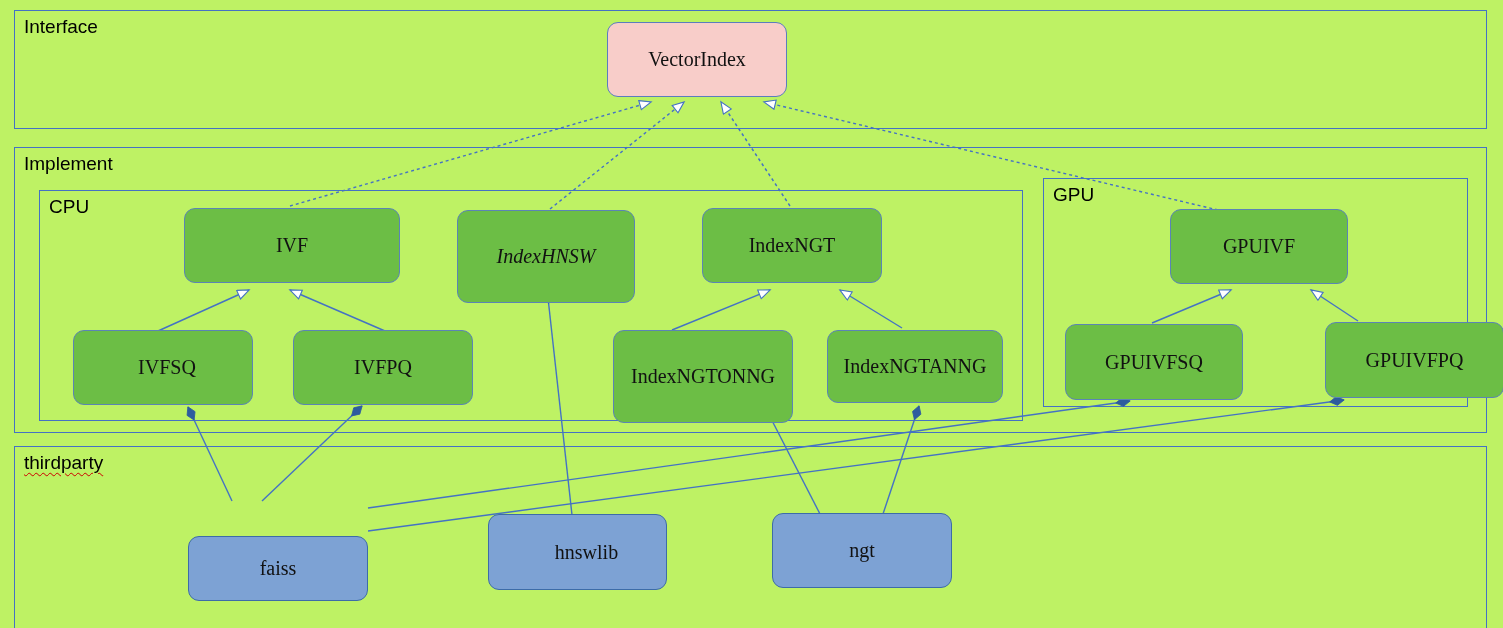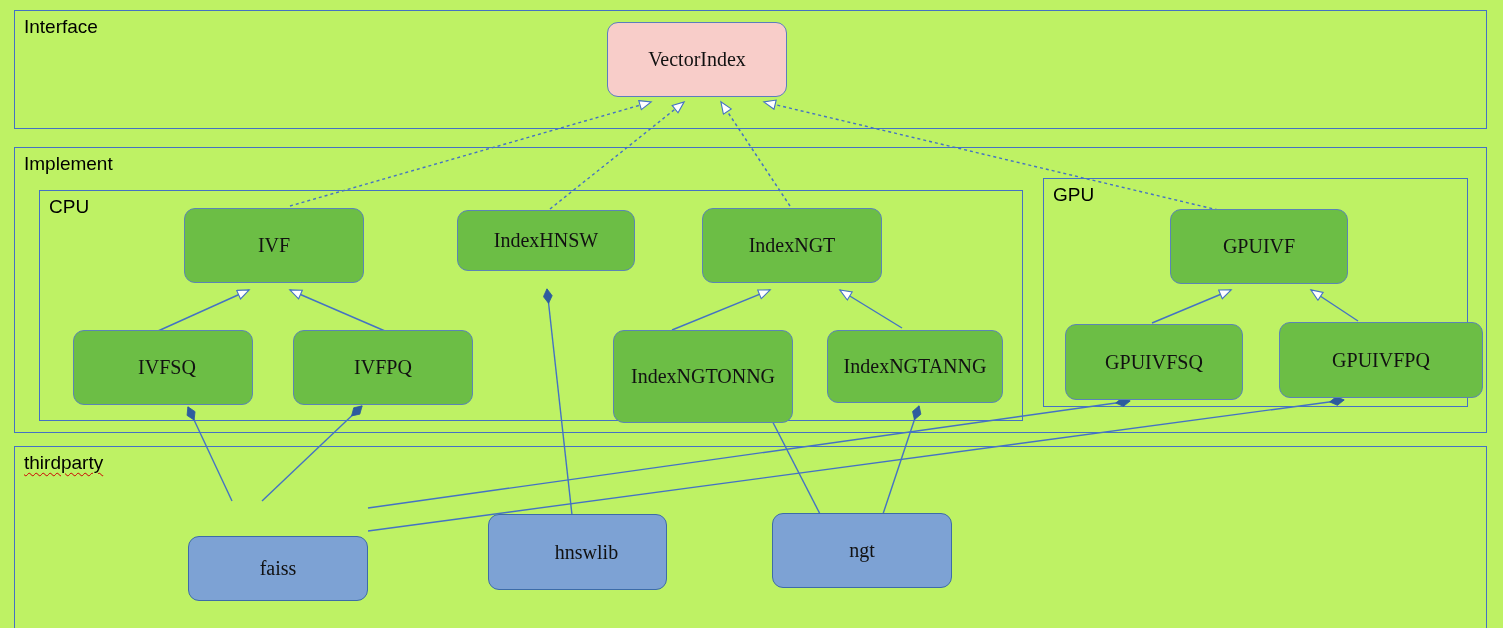--- a/index.html
+++ b/index.html
@@ -66,24 +66,24 @@
       <line x1="572" y1="515" x2="547" y2="289" marker-end="url(#dia)"></line>
       <line x1="820" y1="514" x2="764" y2="405" marker-end="url(#dia)"></line>
       <line x1="883" y1="514" x2="919" y2="406" marker-end="url(#dia)"></line>
     </g>
   </svg>
 
   <div class="node interface-node" style="left:607px;top:22px;width:180px;height:75px;">
     <span>VectorIndex</span>
   </div>
 
-  <div class="node class-node" style="left:184px;top:208px;width:180px;height:75px;">
+  <div class="node class-node" style="left:184px;top:208px;width:216px;height:75px;">
     <span>IVF</span>
   </div>
-  <div class="node class-node" style="left:457px;top:210px;width:178px;height:61px;">
+  <div class="node class-node" style="left:457px;top:210px;width:178px;height:93px;font-style:italic;">
     <span>IndexHNSW</span>
   </div>
   <div class="node class-node" style="left:702px;top:208px;width:180px;height:75px;align-items:center;">
     <span>IndexNGT</span>
   </div>
   <div class="node class-node" style="left:73px;top:330px;width:180px;height:75px;padding-left:8px;">
     <span>IVFSQ</span>
   </div>
   <div class="node class-node" style="left:293px;top:330px;width:180px;height:75px;">
     <span>IVFPQ</span>
@@ -94,21 +94,21 @@
   <div class="node class-node" style="left:827px;top:330px;width:176px;height:73px;">
     <span>IndexNGTANNG</span>
   </div>
 
   <div class="node class-node" style="left:1170px;top:209px;width:178px;height:75px;">
     <span>GPUIVF</span>
   </div>
   <div class="node class-node" style="left:1065px;top:324px;width:178px;height:76px;">
     <span>GPUIVFSQ</span>
   </div>
-  <div class="node class-node" style="left:1279px;top:322px;width:204px;height:76px;">
+  <div class="node class-node" style="left:1325px;top:322px;width:179px;height:76px;">
     <span>GPUIVFPQ</span>
   </div>
 
   <div class="node lib-node" style="left:188px;top:500px;width:180px;height:65px;margin-top:36px;">
     <span>faiss</span>
   </div>
   <div class="node lib-node" style="left:488px;top:514px;width:179px;height:76px;padding-left:18px;">
     <span>hnswlib</span>
   </div>
   <div class="node lib-node" style="left:772px;top:513px;width:180px;height:75px;">

